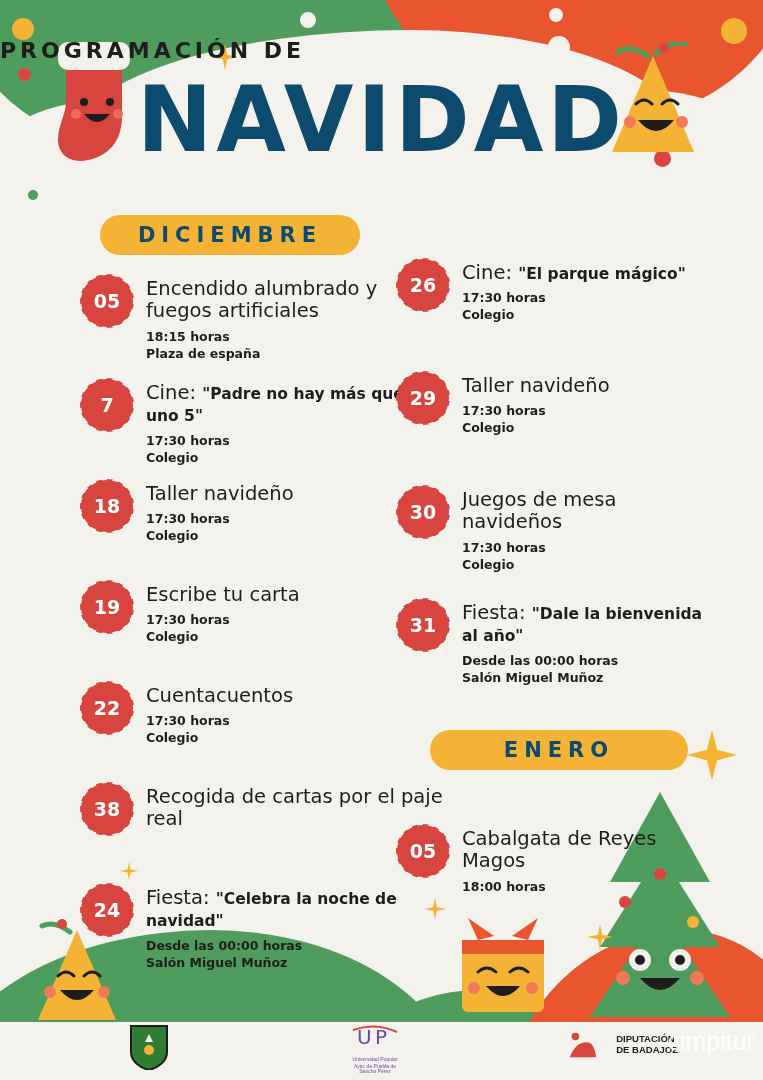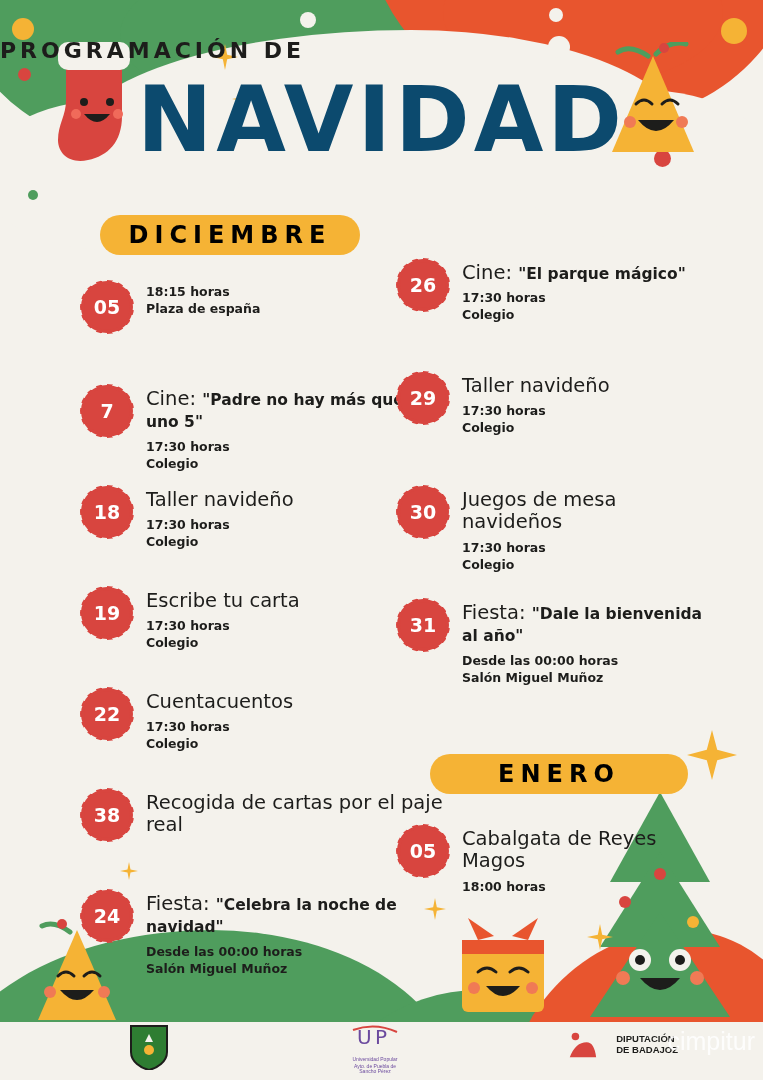--- a/index.html
+++ b/index.html
@@ -77,25 +77,25 @@
     font-family:"DejaVu Sans",sans-serif;font-weight:bold;
     font-size:90px;letter-spacing:4px;color:#0c4a6e;line-height:1;
     z-index:5;
   }
 
   
   .month-pill{
     position:absolute;background:#f5b335;border-radius:22px;
     height:40px;display:flex;align-items:center;justify-content:center;
     font-family:"DejaVu Sans",sans-serif;font-weight:bold;
-    font-size:24px;letter-spacing:6px;color:#000000;
+    font-size:21px;letter-spacing:6px;color:#0c4a6e;
     z-index:6;
   }
   #pill-dic{top:215px;left:100px;width:260px;}
-  #pill-ene{top:754px;left:430px;width:258px;}
+  #pill-ene{top:730px;left:430px;width:258px;}
 
   
   .col{position:absolute;z-index:6;}
   .event{position:relative;margin-bottom:0;}
   .badge{
     position:absolute;left:0;top:0;width:46px;height:46px;
     background:#d8453f;color:#fff;border-radius:50%;
     display:flex;align-items:center;justify-content:center;
     font-family:"DejaVu Sans",sans-serif;font-weight:bold;font-size:19px;
     box-shadow:0 0 0 3px #d8453f;
@@ -206,20 +206,21 @@
   <div class="title-small">PROGRAMACIÓN DE</div>
   <div class="title-big">NAVIDAD</div>
 
   <div class="month-pill" id="pill-dic">DICIEMBRE</div>
   <div class="month-pill" id="pill-ene">ENERO</div>
 
   <div class="col" style="top:278px;left:84px;width:330px;">
     <div class="event" style="height:104px;">
       <div class="badge">05</div>
       <div class="ev-body">
+        <div class="ev-title">Encendido alumbrado y fuegos artificiales</div>
         <div class="ev-sub">18:15 horas
 Plaza de españa</div>
       </div>
     </div>
     <div class="event" style="height:101px;">
       <div class="badge">7</div>
       <div class="ev-body">
         <div class="ev-title"><span>Cine:</span> <span class="quote">"Padre no hay más que uno 5"</span></div>
         <div class="ev-sub">17:30 horas
 Colegio</div>

